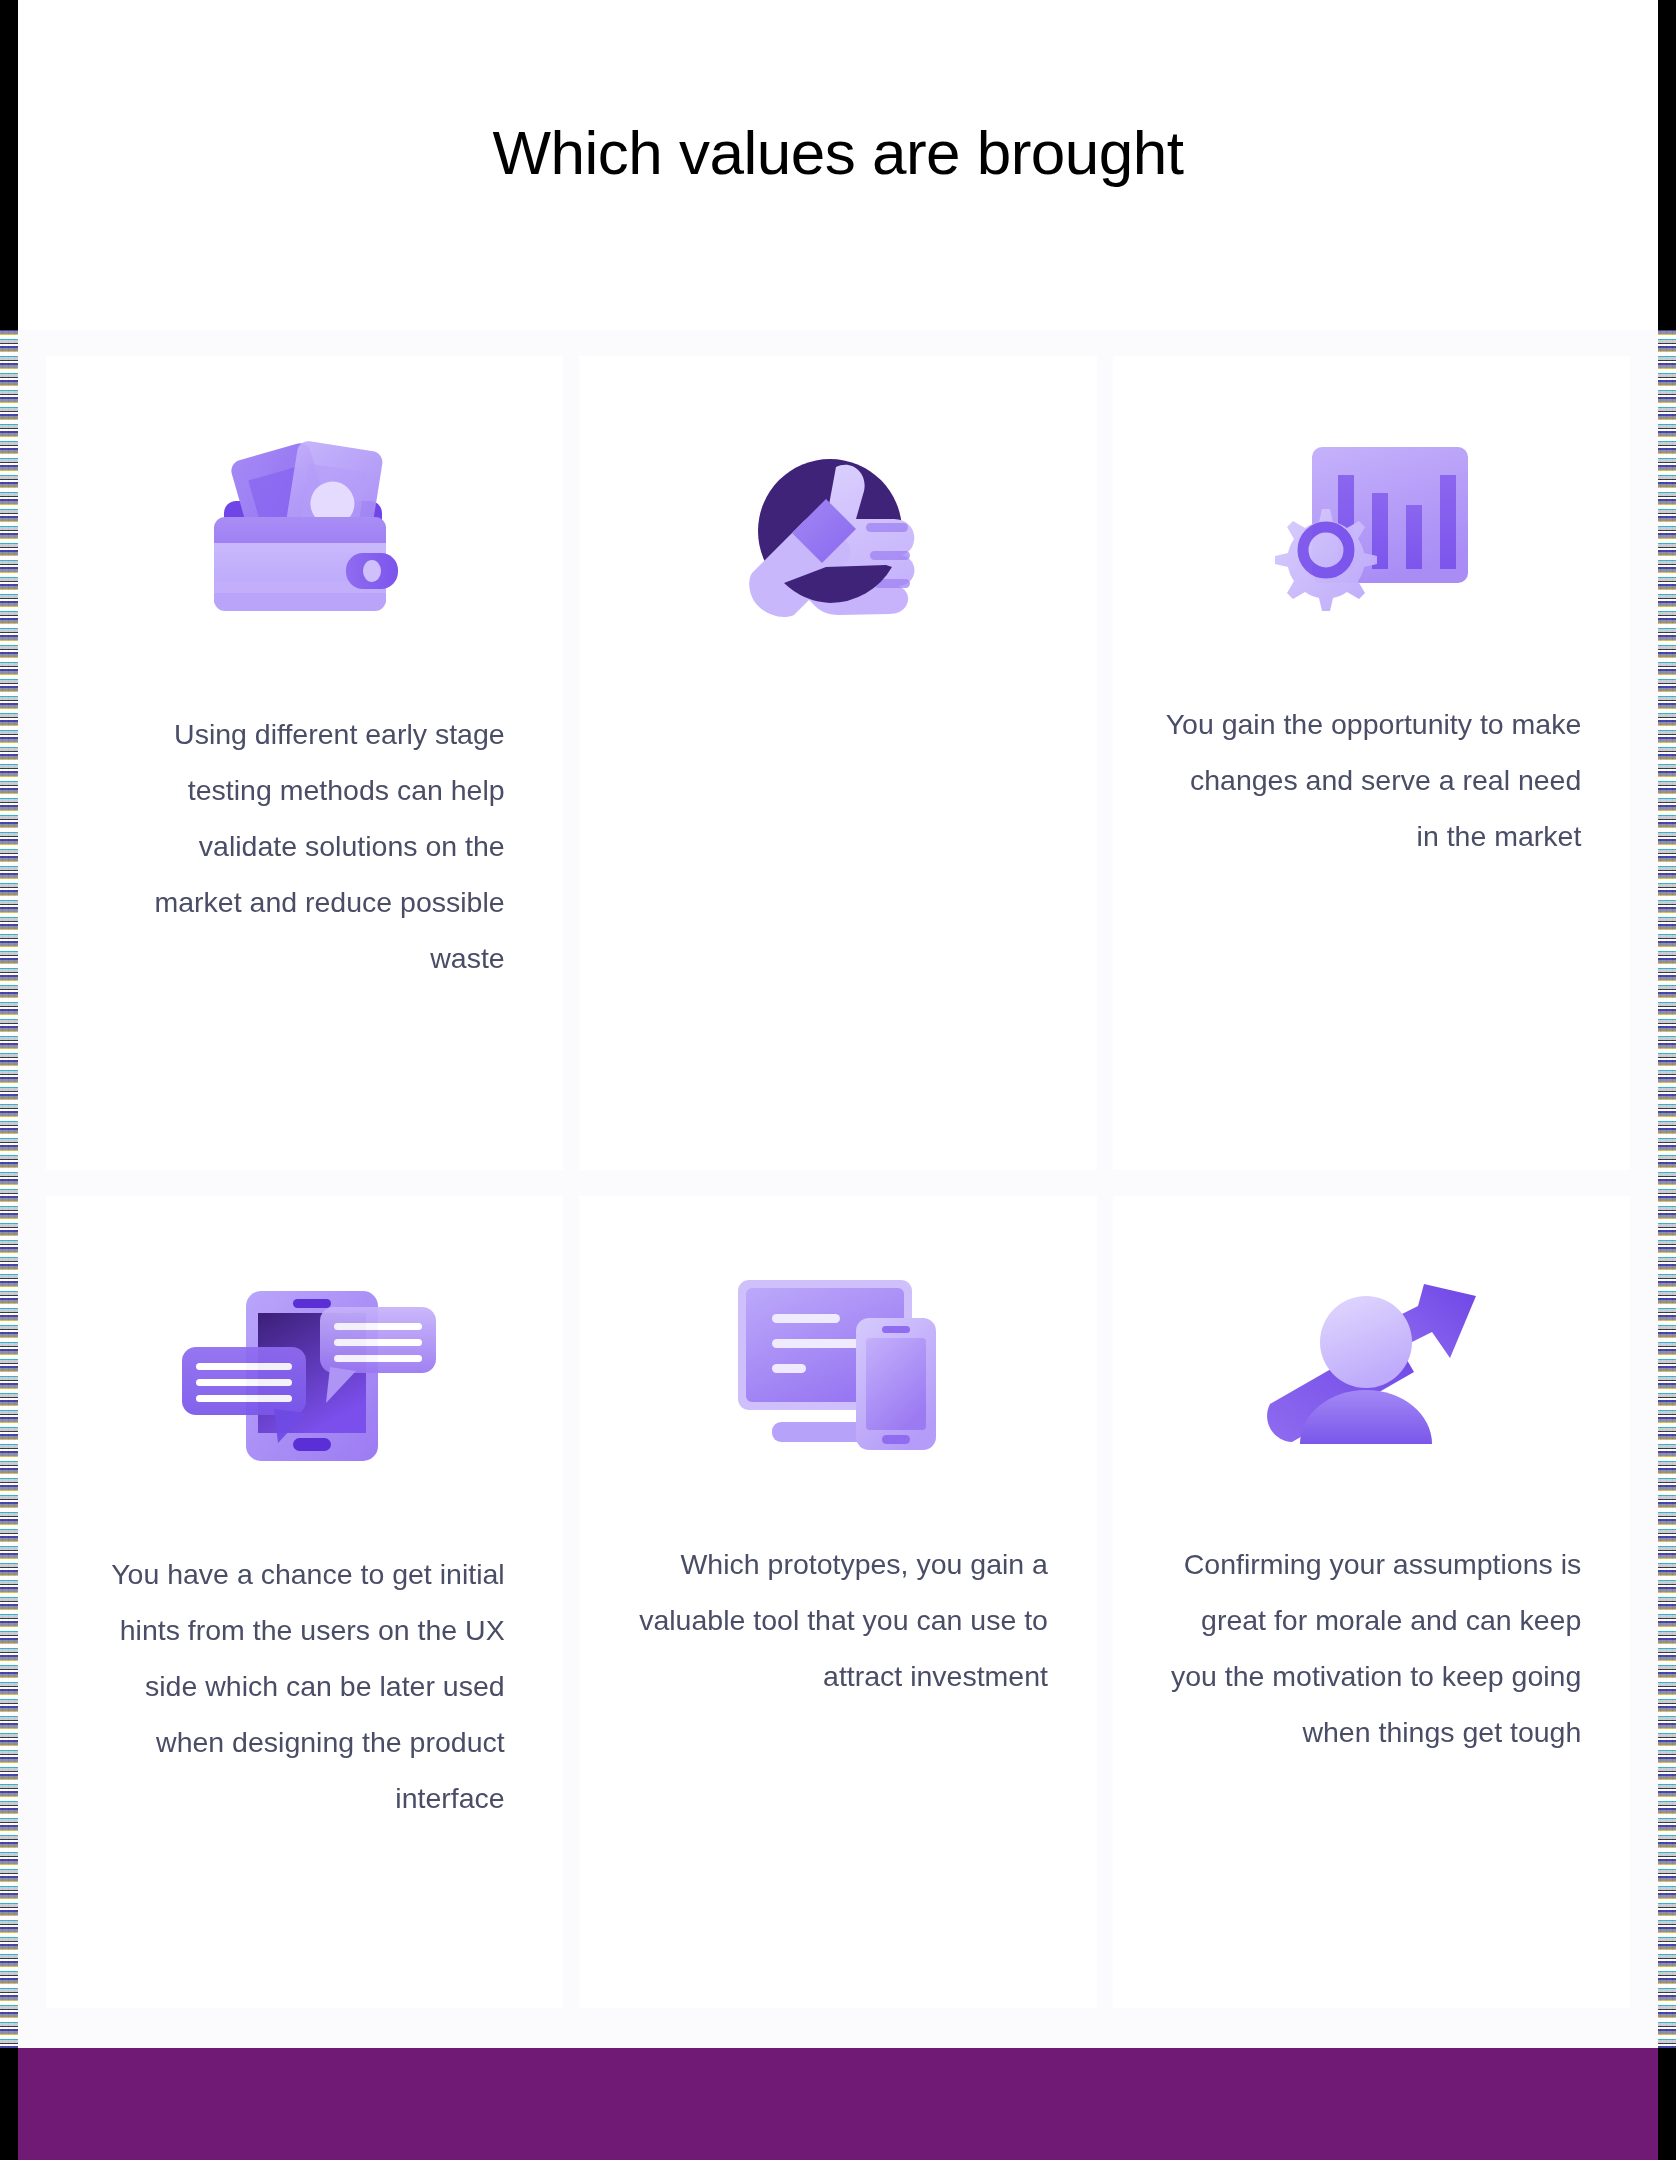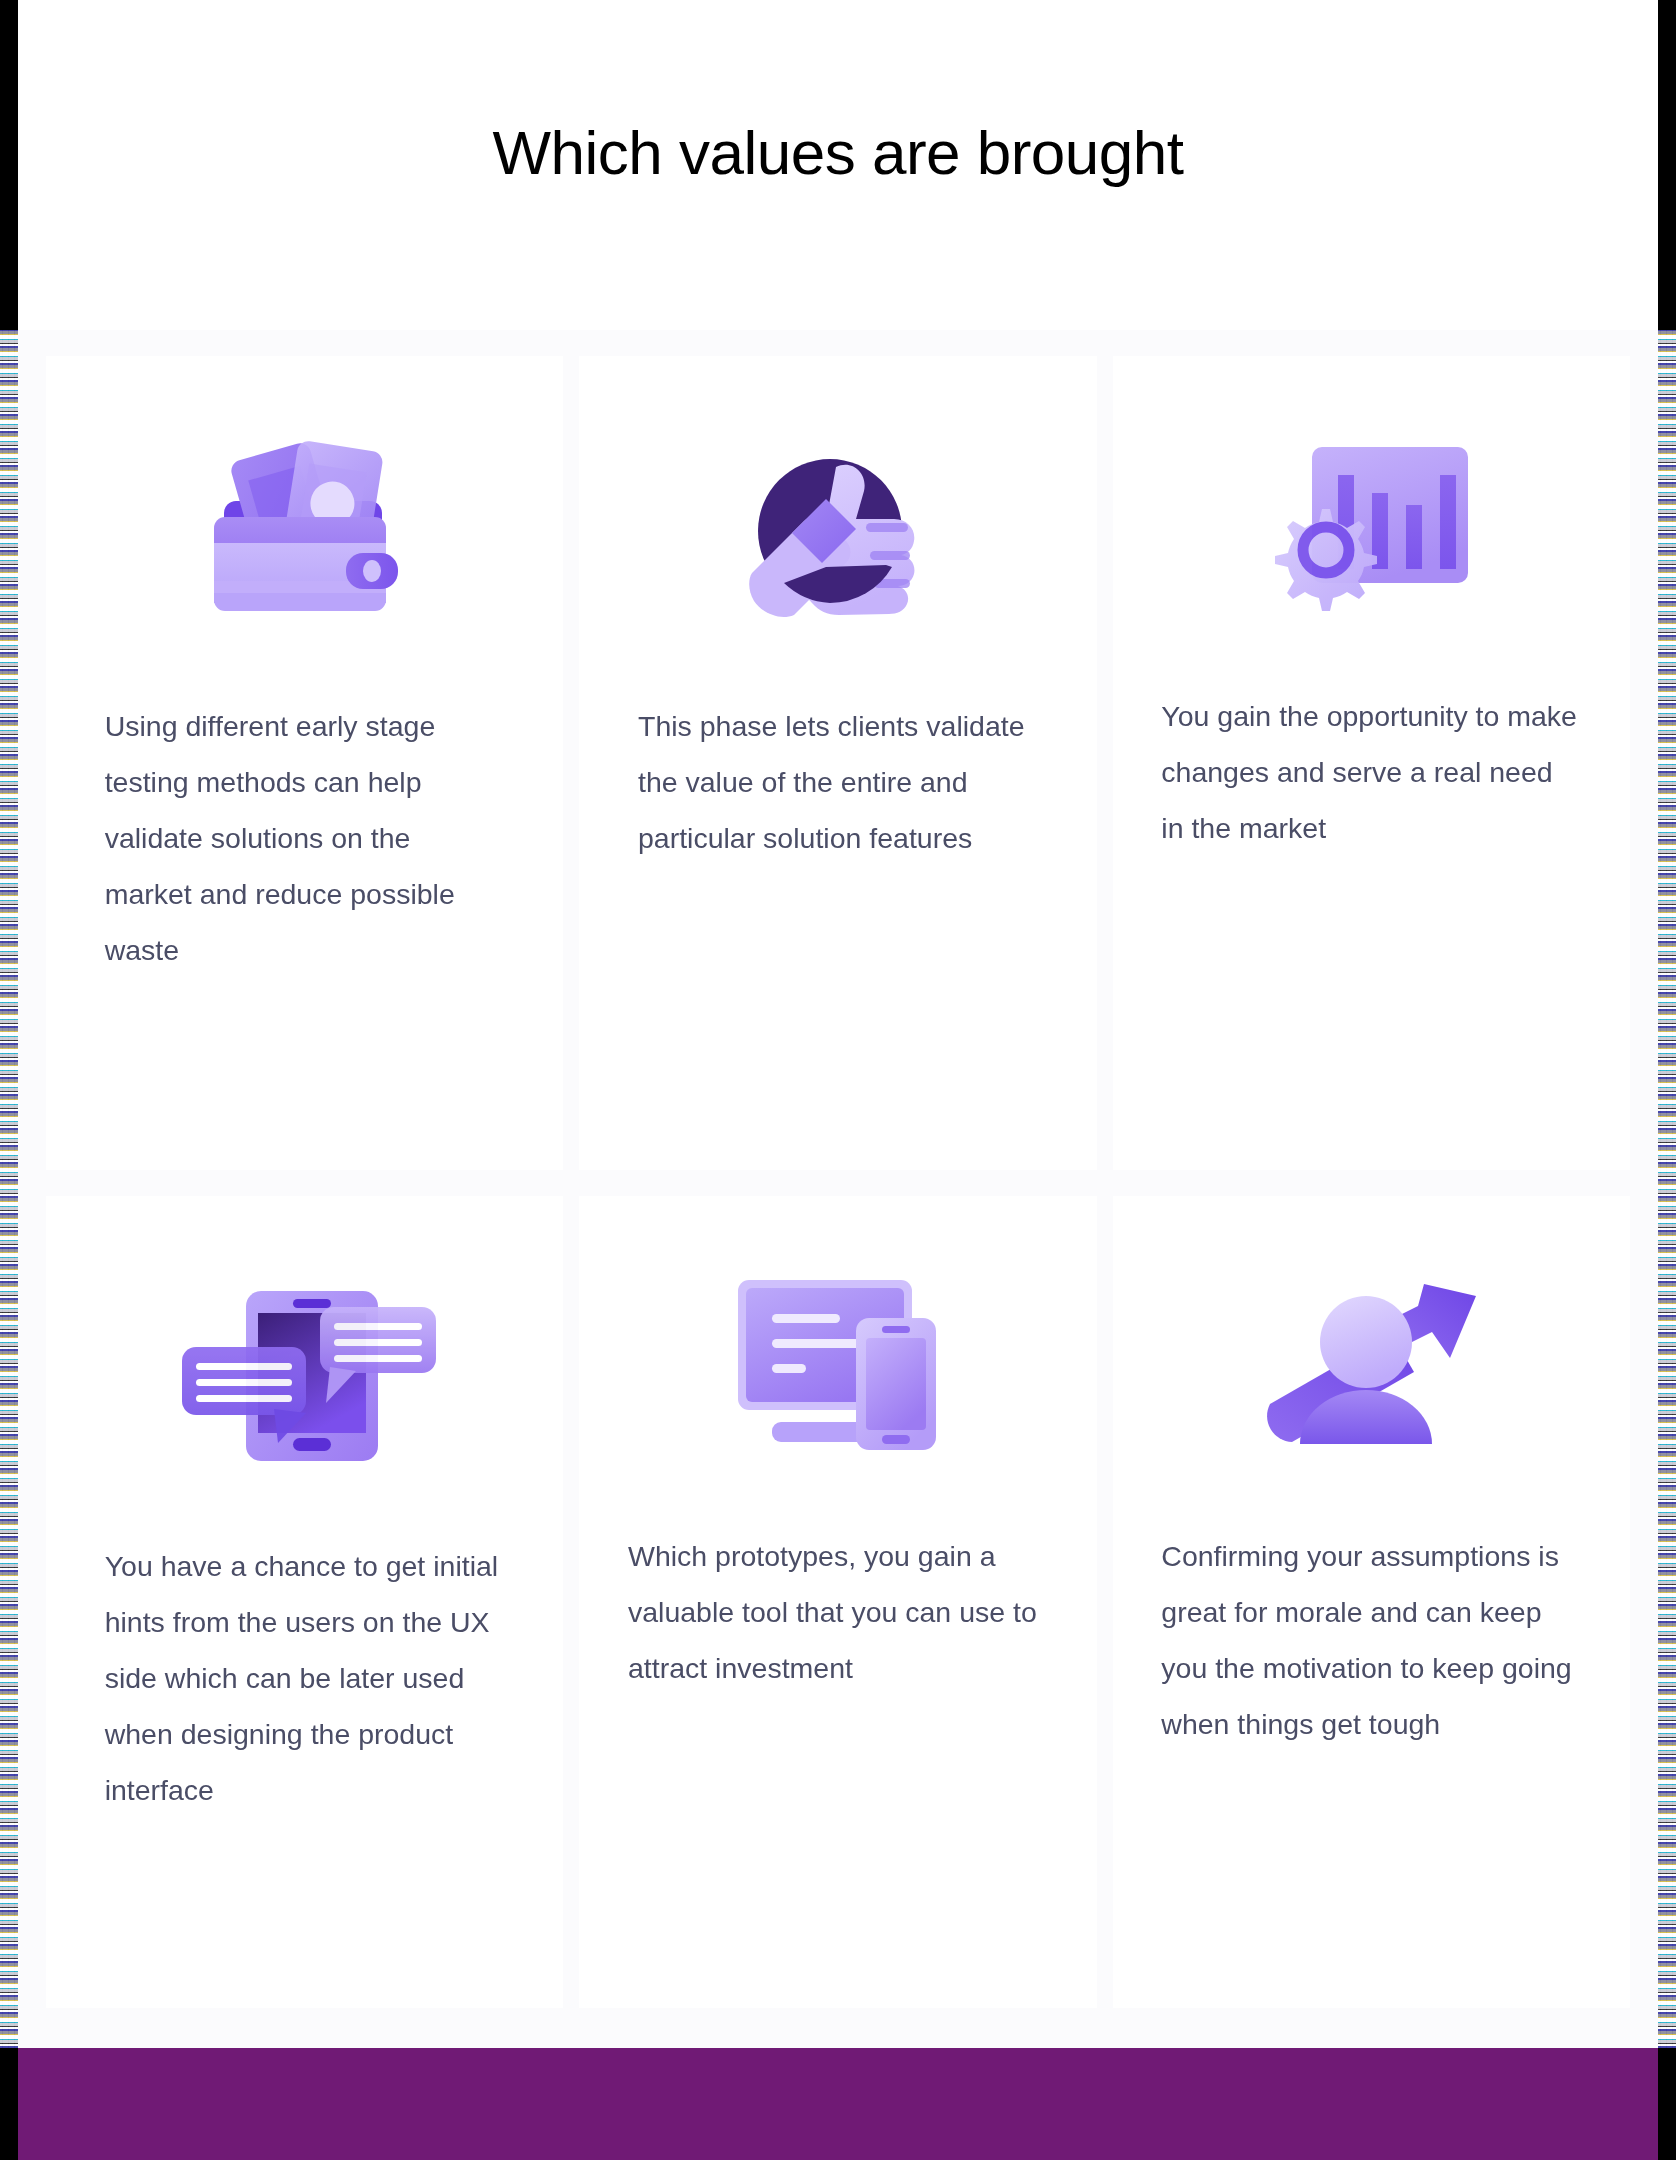--- a/index.html
+++ b/index.html
@@ -123,24 +123,24 @@
     align-items: center;
     justify-content: center;
     flex: none;
   }
   .card.row2 .card-icon { height: 330px; }
 
   .card-text {
     font-size: 28.5px;
     line-height: 56px;
     color: #4a4d66;
-    text-align: left;
+    text-align: right;
     width: 400px;
     font-weight: 400;
-    margin: 0;
+    margin: 8px;
     padding-top: 2px;
   }
   .card.row2 .card-text { width: 420px; }
 
   svg { display: block; }
 </style>
 </head>
 <body>
 
 <div id="page-root">
@@ -224,21 +224,20 @@
             <rect x="128" y="92" width="42" height="9" rx="4.5" fill="#9d82f3" opacity=".75"></rect>
             <rect x="132" y="120" width="40" height="9" rx="4.5" fill="#9d82f3" opacity=".75"></rect>
             <rect x="136" y="148" width="36" height="9" rx="4.5" fill="#9d82f3" opacity=".75"></rect>
 
             <path d="M14 142 l52 -52 c6 -6 16 -6 22 0 l20 20 c6 6 6 16 0 22 l-52 52
                      c-14 6 -32 -2 -40 -14 c-6 -10 -6 -22 -2 -28 z" fill="#c9b7fb"></path>
             <path d="M54 102 l34 -34 l30 30 l-34 34 z" fill="url(#t-cuff)"></path>
             <path d="M46 152 a72 72 0 0 0 46 20 a72 72 0 0 0 62 -36 l-6 -2 l-60 2 z" fill="#3f2379"></path>
           </svg>
         </div>
-        <p class="card-text">This phase lets clients validate the value of the entire and particular solution features</p>
       </div>
 
       <div class="card row2">
         <div class="card-icon">
           <svg width="230" height="185" viewBox="0 0 230 185">
             <defs>
               <linearGradient id="c-board" x1="0" y1="0" x2="0.4" y2="1">
                 <stop offset="0" stop-color="#c5b2fb"></stop>
                   <stop offset="1" stop-color="#a98df5"></stop>
               </linearGradient>

